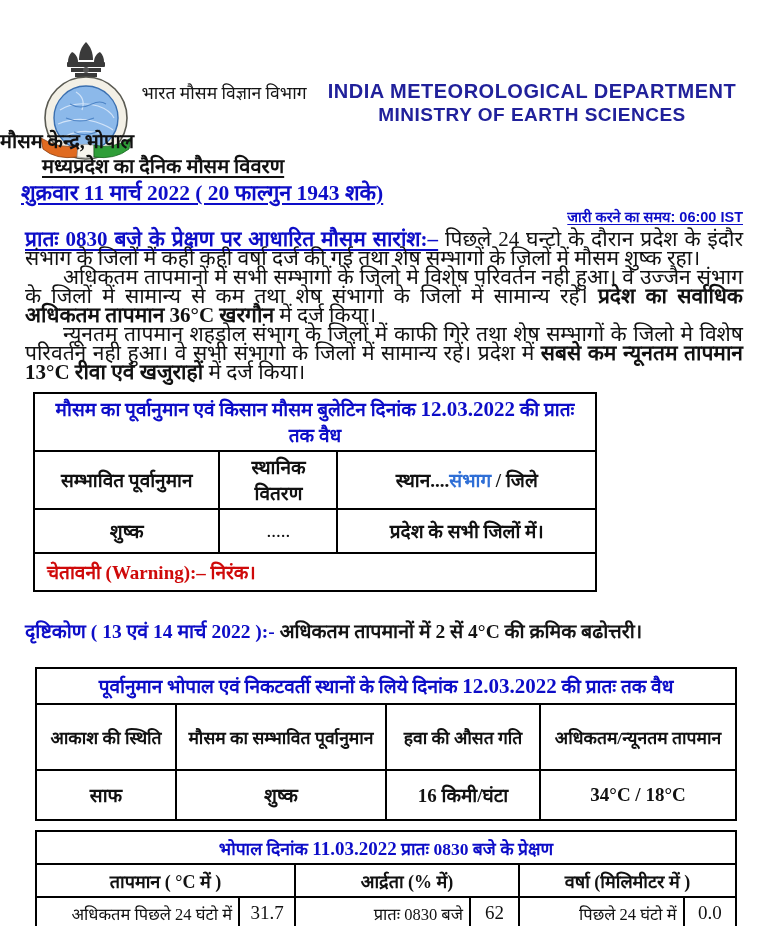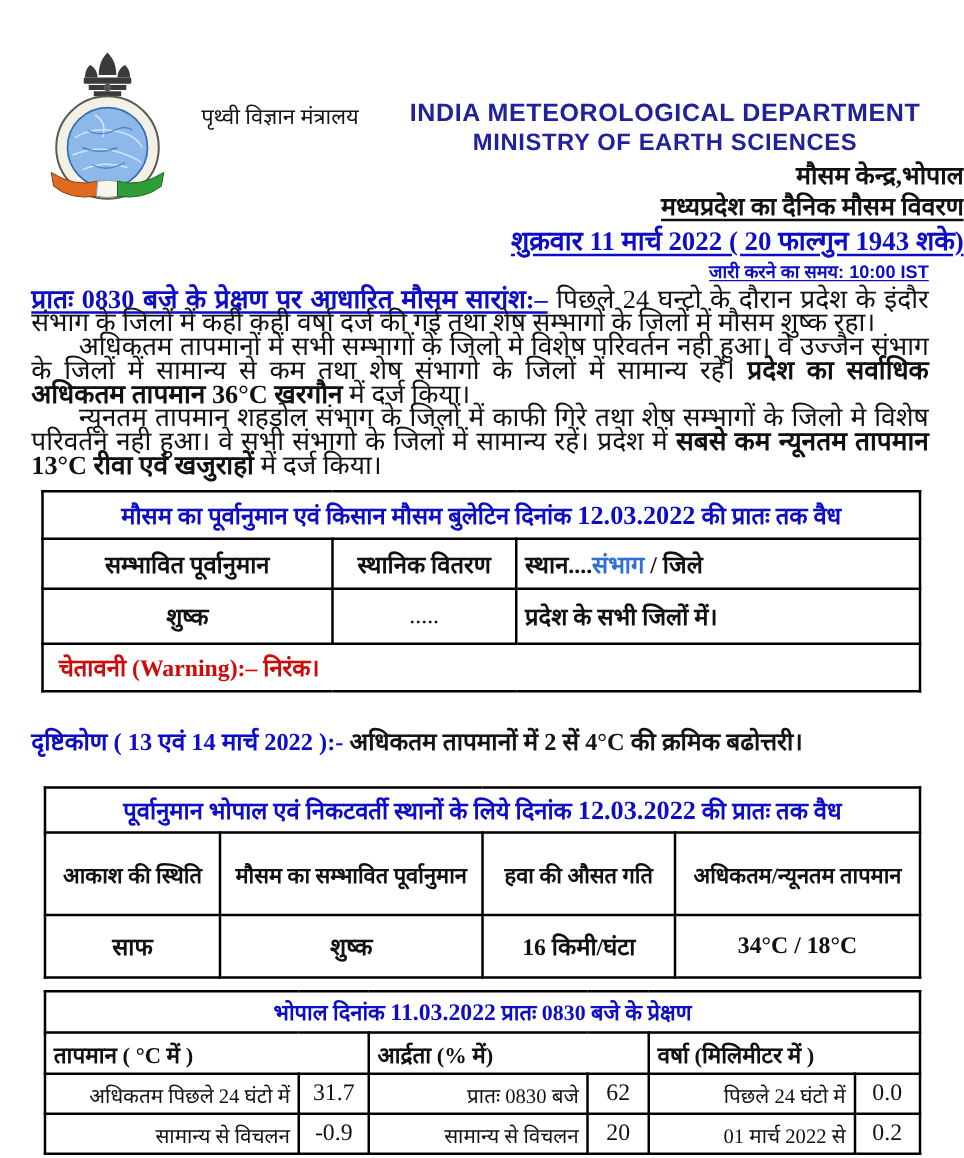--- a/index.html
+++ b/index.html
@@ -17,21 +17,21 @@
     position:absolute;left:98px;top:80px;width:252px;text-align:center;
     font-size:17.5px;line-height:27px;color:#141414;
   }
   .org-english{
     position:absolute;left:312px;top:80px;width:440px;text-align:center;
     font-family:"Liberation Sans","DejaVu Sans",sans-serif;
     font-weight:bold;color:#21219b;letter-spacing:.5px;
   }
   .org-english .l1{font-size:20px;line-height:23px;}
   .org-english .l2{font-size:19px;line-height:23px;}
-  .titles{position:absolute;left:0;right:0;top:129px;text-align:right;}
+  .titles{position:absolute;left:0;right:0;top:129px;text-align:left;}
   .title1{font-size:20px;font-weight:bold;line-height:25px;}
   .title2{font-size:20px;font-weight:bold;line-height:25px;text-decoration:underline;text-underline-offset:3px;padding-left:42px;}
   .title3{font-size:21.5px;font-weight:bold;line-height:28px;color:#0d0dc8;text-decoration:underline;text-underline-offset:3px;padding-left:21px;}
   .issue-line{
     position:absolute;right:28px;top:206px;
     font-size:14.5px;font-weight:bold;color:#0d0dc8;
     text-decoration:underline;text-underline-offset:2px;
     font-family:"Liberation Sans","DejaVu Sans",sans-serif;
   }
 
@@ -43,41 +43,41 @@
   .b{font-weight:bold;}
 
   
   table{border-collapse:collapse;table-layout:fixed;}
   td{border:2px solid #000;padding:2px 6px;overflow:hidden;}
   .ttl{color:#0d0dc8;font-weight:bold;text-align:center;}
   .date-serif{font-family:"Liberation Serif",serif;font-size:21px;}
   .lightblue{color:#2f6fd6;}
   .red{color:#cf0a0a;border-radius:19px;}
 
-  .t1{margin:10px 0 0 33px;width:704px;font-size:19px;}
+  .t1{margin:10px 0 0 33px;width:564px;font-size:19px;}
   .t1 .ttl td{height:32px;font-size:19px;}
   .t1 .hdr td{height:34px;font-weight:bold;text-align:center;}
-  .t1 .hdr td.left, .t1 .val td.left{text-align:left;}
+  .t1 .hdr td.left, .t1 .val td.left{text-align:center;}
   .t1 .val td{height:38px;text-align:center;}
   .t1 .warn td{height:32px;font-weight:bold;text-align:left;padding-left:12px;}
 
   .outlook{margin:25px 0 0 25px;font-size:19.5px;}
   .outlook .lbl{color:#0d0dc8;font-weight:bold;}
   .outlook .txt{font-weight:bold;color:#141414;}
 
   .t2{margin:23px 0 0 35px;width:702px;font-size:18px;}
   .t2 .ttl td{height:30px;font-size:19px;}
   .t2 .hdr td{height:28px;font-weight:bold;text-align:center;font-size:17.5px;padding:18px 4px;}
   .t2 .val td{height:44px;font-weight:bold;text-align:center;font-size:19px;}
   .t2 .temp{font-family:"Liberation Serif",serif;font-size:21px;}
 
   .t3{margin:9px 0 0 35px;width:702px;font-size:17px;}
   .t3 .ttl td{height:27px;font-size:17.5px;}
   .t3 .ttl .date-serif{font-size:19px;}
-  .t3 .sec td{height:27px;font-weight:bold;text-align:left;font-size:18px;}
+  .t3 .sec td{height:27px;font-weight:bold;text-align:center;font-size:18px;}
   .t3 td.lab{height:26px;text-align:right;padding-left:8px;font-size:16.5px;}
   .t3 td.num{text-align:center;font-family:"Liberation Serif",serif;font-size:19px;padding:1px 2px;}
 </style>
 </head>
 <body>
 
 <div class="page">
 
   <div class="header">
     <svg class="logo" viewBox="0 0 100 128" xmlns="http://www.w3.org/2000/svg">
@@ -105,35 +105,35 @@
         <path d="M30 78 Q44 84 58 78"></path>
         <path d="M38 92 Q50 98 64 90"></path>
       </g>
 
       <path d="M5 98 Q24 110 42 105 L41 117 Q20 120 7 109 Z" fill="#e06a20" stroke="#8a3c0e" stroke-width="0.8"></path>
       <path d="M42 105 Q50 103.5 58 105 L58 117 Q50 119 41 117 Z" fill="#f7f5ee" stroke="#999" stroke-width="0.8"></path>
       <path d="M58 105 Q76 110 95 98 L93 109 Q79 120 58 117 Z" fill="#2f9e38" stroke="#17641d" stroke-width="0.8"></path>
     </svg>
 
     <div class="org-hindi">
-      <div>पृथ्वी विज्ञान मंत्रालय</div>
+      <div>भारत मौसम विज्ञान विभाग</div>
     </div>
 
     <div class="org-english">
       <div class="l1">INDIA METEOROLOGICAL DEPARTMENT</div>
       <div class="l2">MINISTRY OF EARTH SCIENCES</div>
     </div>
 
     <div class="titles">
       <div class="title1">मौसम केन्द्र,भोपाल</div>
       <div class="title2">मध्यप्रदेश का दैनिक मौसम विवरण</div>
       <div class="title3">शुक्रवार 11 मार्च 2022 ( 20 फाल्गुन 1943 शके)</div>
     </div>
 
-    <div class="issue-line">जारी करने का समय: 10:00 IST</div>
+    <div class="issue-line">जारी करने का समय: 06:00 IST</div>
   </div>
 
   <div class="summary">
     <p><span class="lead">प्रातः 0830 बजे के प्रेक्षण पर आधारित मौसम सारांश:–</span><span> पिछले 24 घन्टो के दौरान प्रदेश के इंदौर संभाग के जिलों में कही कही वर्षा दर्ज की गई तथा शेष सम्भागों के जिलों में मौसम शुष्क रहा।</span></p>
     <p class="indent"><span>अधिकतम तापमानों में सभी सम्भागों के जिलो मे विशेष परिवर्तन नही हुआ। वे उज्जैन संभाग के जिलों में सामान्य से कम तथा शेष संभागो के जिलों में सामान्य रहें। </span><span class="b">प्रदेश का सर्वाधिक अधिकतम तापमान 36°C खरगौन</span><span> में दर्ज किया।</span></p>
     <p class="indent"><span>न्यूनतम तापमान शहडोल संभाग के जिलों में काफी गिरे तथा शेष सम्भागों के जिलो मे विशेष परिवर्तन नही हुआ। वे सभी संभागो के जिलों में सामान्य रहें। प्रदेश में </span><span class="b">सबसे कम न्यूनतम तापमान 13°C रीवा एवं खजुराहों</span><span> में दर्ज किया।</span></p>
   </div>
 
   <table class="t1">
     <colgroup>

